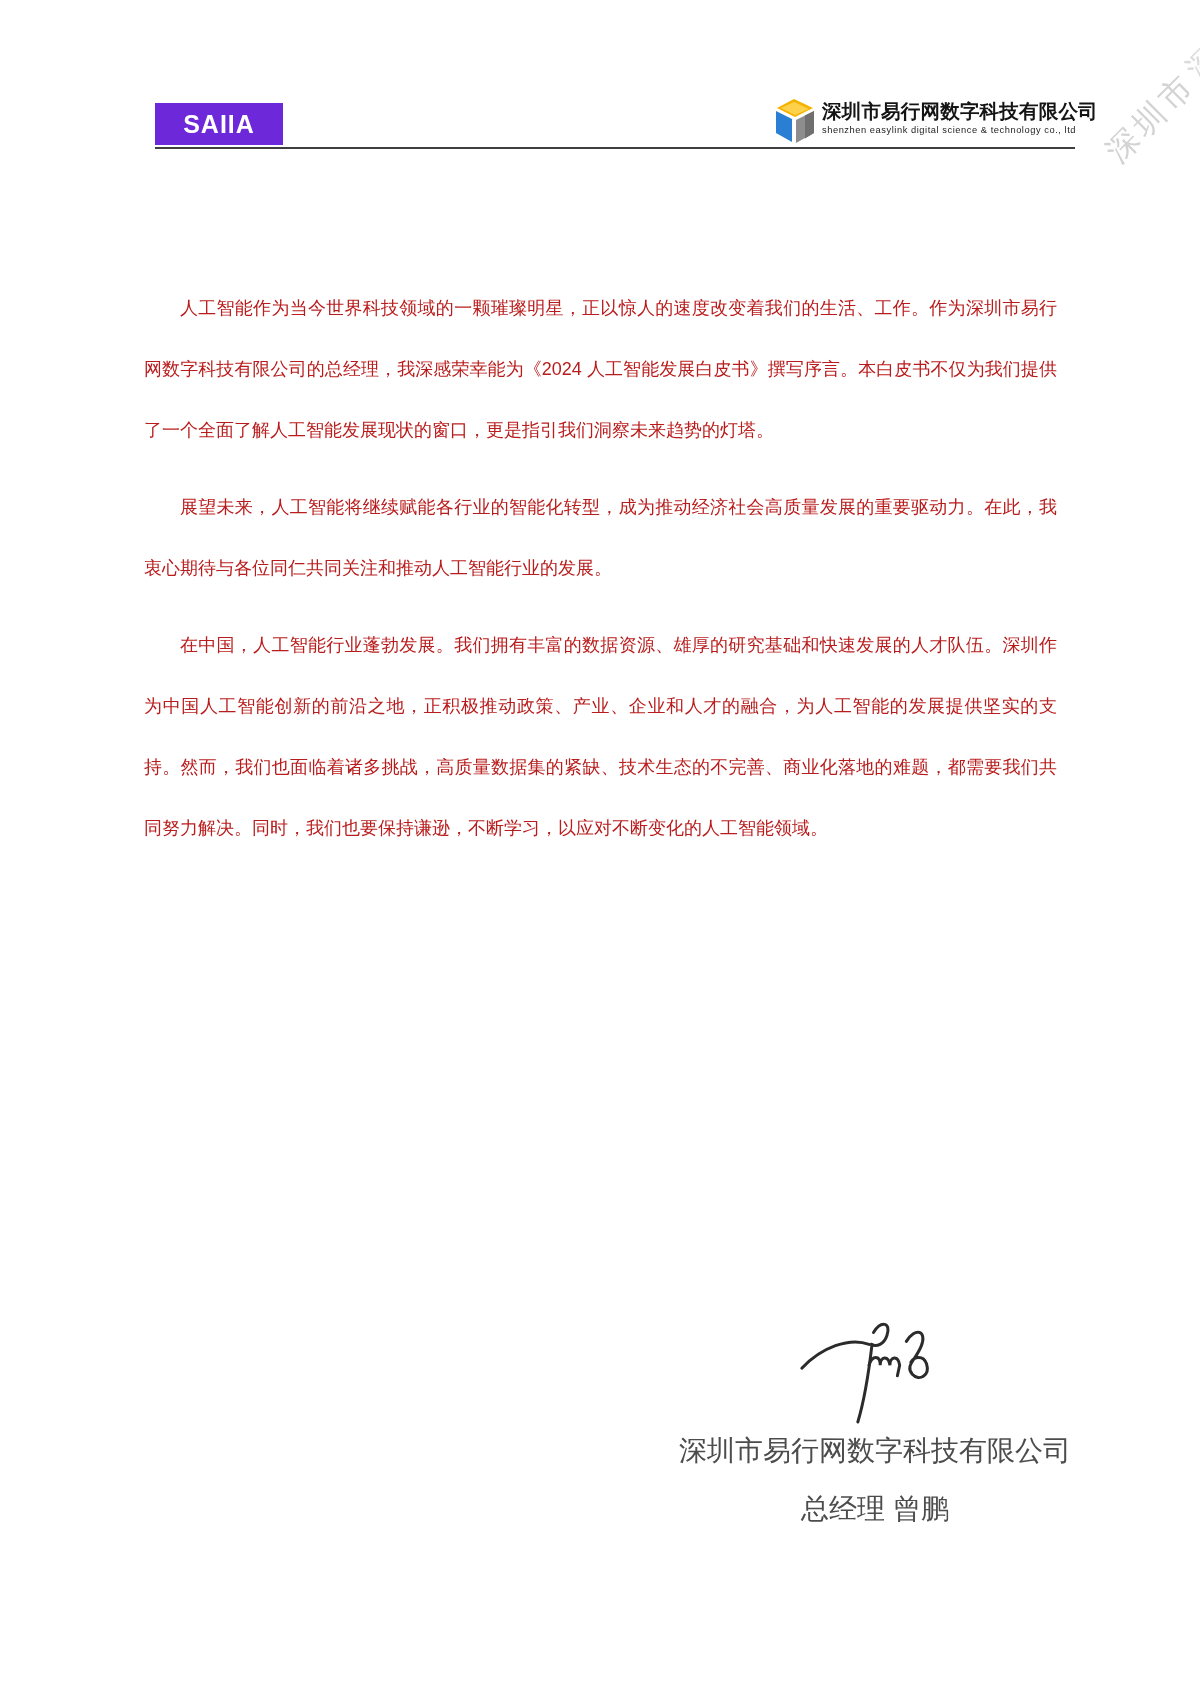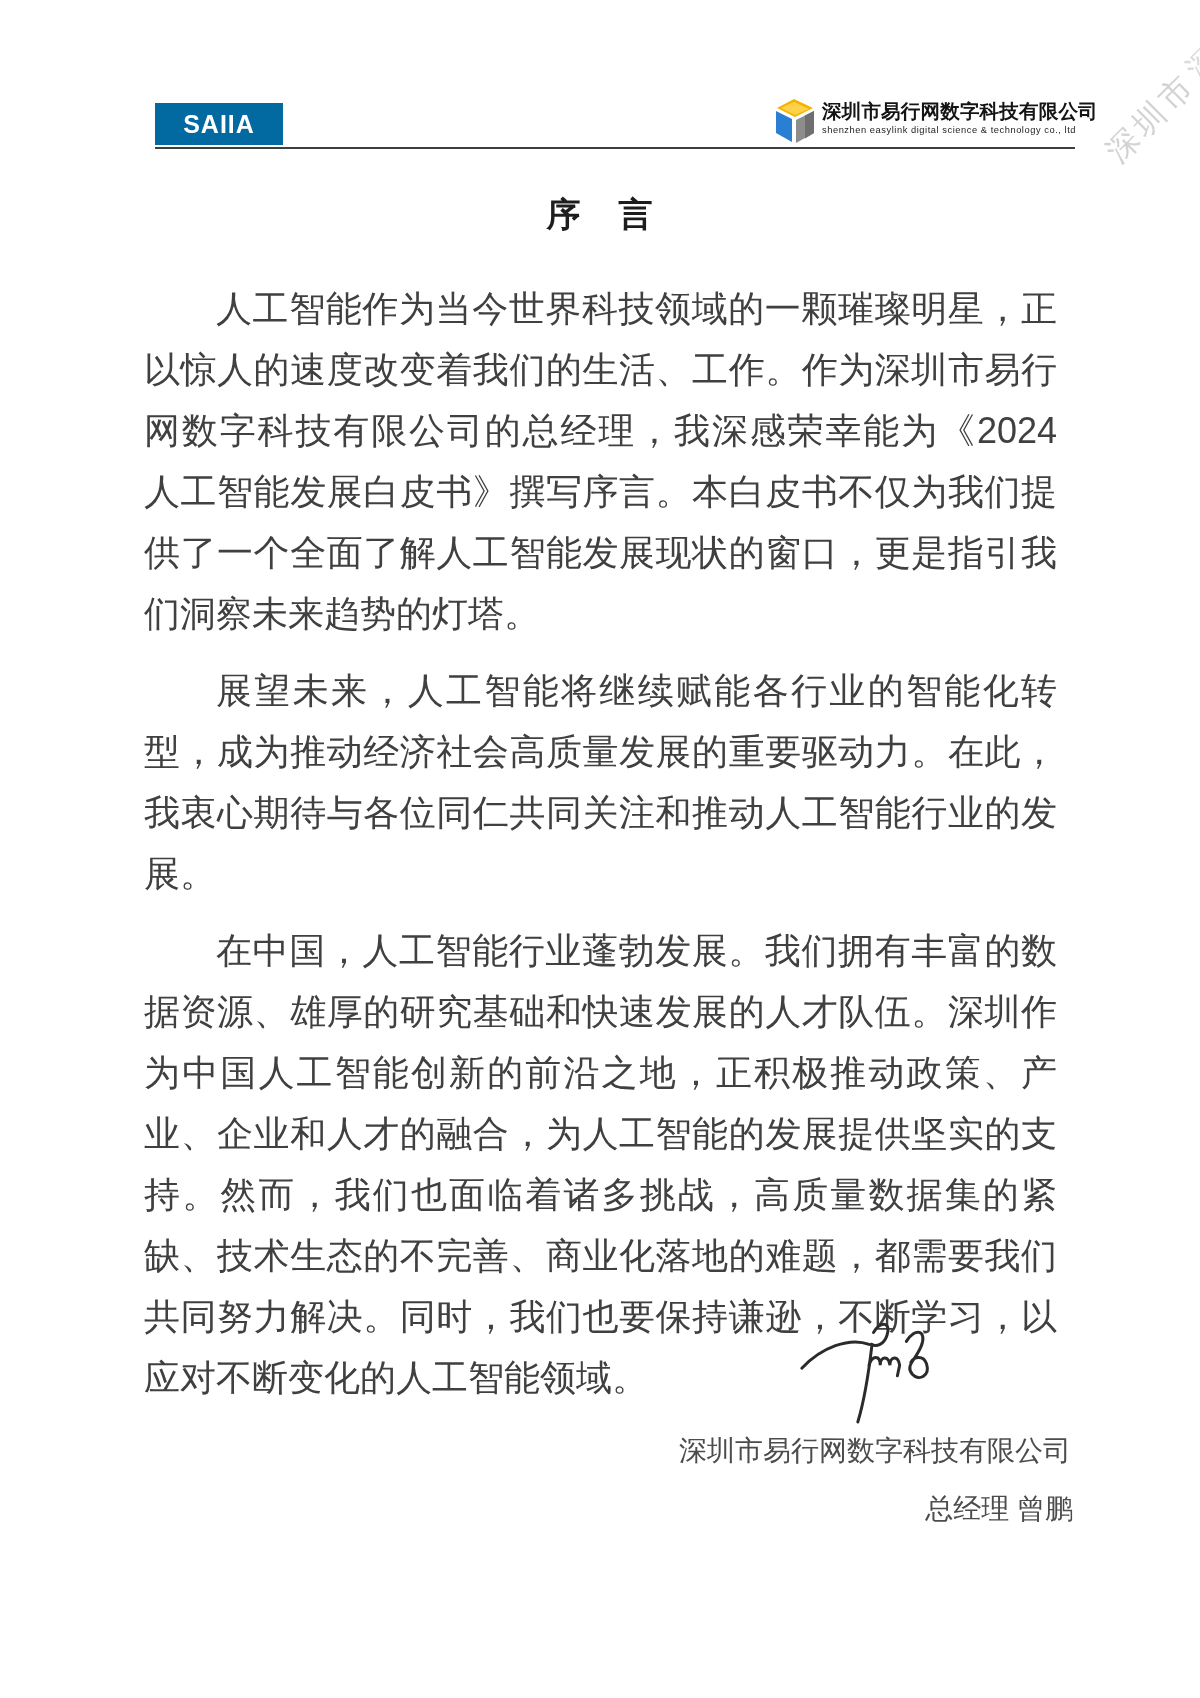--- a/index.html
+++ b/index.html
@@ -23,21 +23,21 @@
     white-space: nowrap;
     user-select: none;
   }
   .watermark.w1 { left: 1096px; top: 96px; }
   .watermark.w2 { left: 1176px; top: 14px; opacity: .8; }
   
   .badge {
     position: absolute;
     left: 155px; top: 103px;
     width: 128px; height: 42px;
-    background: #0369a1;
+    background: #6d28d9;
     color: #ffffff;
     font-size: 25px;
     font-weight: bold;
     letter-spacing: 1px;
     display: flex; align-items: center; justify-content: center;
   }
   .header-rule {
     position: absolute;
     left: 155px; top: 147px;
     width: 920px; height: 2px;
@@ -67,43 +67,42 @@
     font-weight: bold;
     color: #1d1d1d;
     letter-spacing: 2px;
   }
   
   .content {
     position: absolute;
     top: 278px; left: 144px; width: 913px;
   }
   .content p {
-    font-size: 36px;
+    font-size: 18px;
     line-height: 61px;
-    color: #404040;
+    color: #b91c1c;
     text-align: justify;
     text-indent: 2em;
     margin-bottom: 16px;
   }
   
   .sig-block {
     position: absolute;
     top: 1316px; right: 127px;
     width: 396px;
     text-align: center;
   }
   .sig-svg { display: block; margin: 0 auto; width: 180px; height: 112px; }
   .sig-company {
     font-size: 28px; color: #4c4c4c; line-height: 38px;
     white-space: nowrap; margin-top: 4px;
   }
   .sig-signer {
     font-size: 28px; color: #4c4c4c; line-height: 38px;
     margin-top: 20px;
-    text-align: right;
   }
 </style>
 </head>
 <body>
 
 <div class="page">
 
   <div class="watermark w1">深圳市</div>
   <div class="watermark w2">深圳市</div>
 
@@ -119,21 +118,20 @@
       <polygon points="1,13 17,21 17,44 1,35" fill="#2a7fd4"></polygon>
       <polygon points="39,13 21,22 21,45 39,35" fill="#8d8d8d"></polygon>
       <polygon points="39,13 30,17.5 30,40.5 39,35" fill="#6f6f6f"></polygon>
     </svg>
     <div class="logo-text">
       <span class="logo-cn">深圳市易行网数字科技有限公司</span>
       <span class="logo-en">shenzhen easylink digital science &amp; technology co., ltd</span>
     </div>
   </div>
 
-  <div class="doc-title">序　言</div>
 
   <div class="content">
     <p>人工智能作为当今世界科技领域的一颗璀璨明星，正以惊人的速度改变着我们的生活、工作。作为深圳市易行网数字科技有限公司的总经理，我深感荣幸能为《2024 人工智能发展白皮书》撰写序言。本白皮书不仅为我们提供了一个全面了解人工智能发展现状的窗口，更是指引我们洞察未来趋势的灯塔。</p>
     <p>展望未来，人工智能将继续赋能各行业的智能化转型，成为推动经济社会高质量发展的重要驱动力。在此，我衷心期待与各位同仁共同关注和推动人工智能行业的发展。</p>
     <p>在中国，人工智能行业蓬勃发展。我们拥有丰富的数据资源、雄厚的研究基础和快速发展的人才队伍。深圳作为中国人工智能创新的前沿之地，正积极推动政策、产业、企业和人才的融合，为人工智能的发展提供坚实的支持。然而，我们也面临着诸多挑战，高质量数据集的紧缺、技术生态的不完善、商业化落地的难题，都需要我们共同努力解决。同时，我们也要保持谦逊，不断学习，以应对不断变化的人工智能领域。</p>
   </div>
 
   <div class="sig-block">
     <svg class="sig-svg" viewBox="0 0 240 150" aria-hidden="true">
       <g fill="none" stroke="#2b2b2b" stroke-width="4" stroke-linecap="round">

